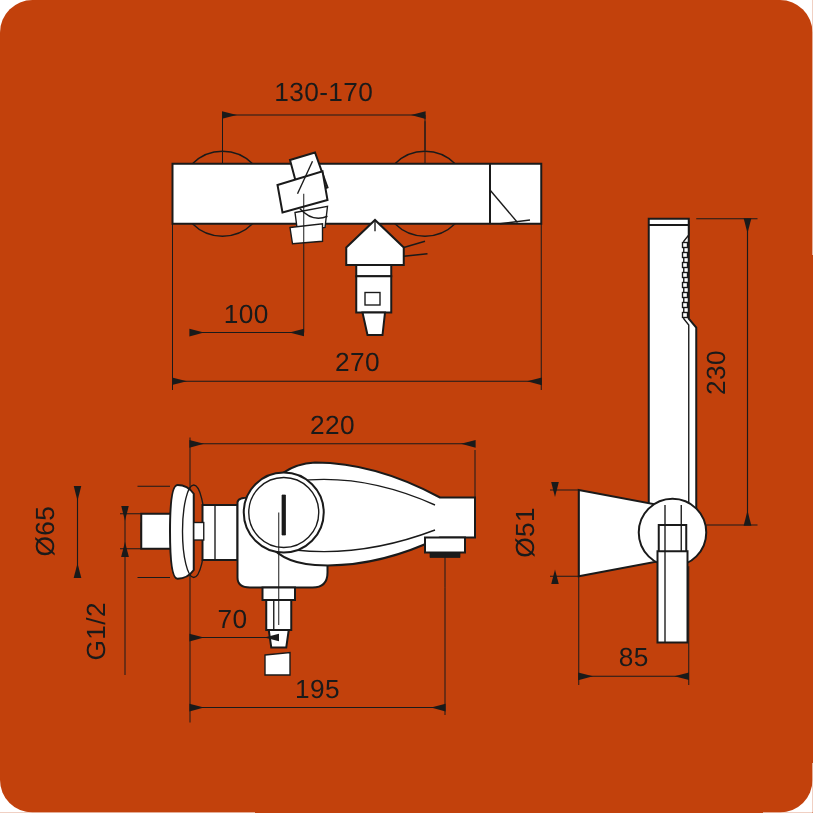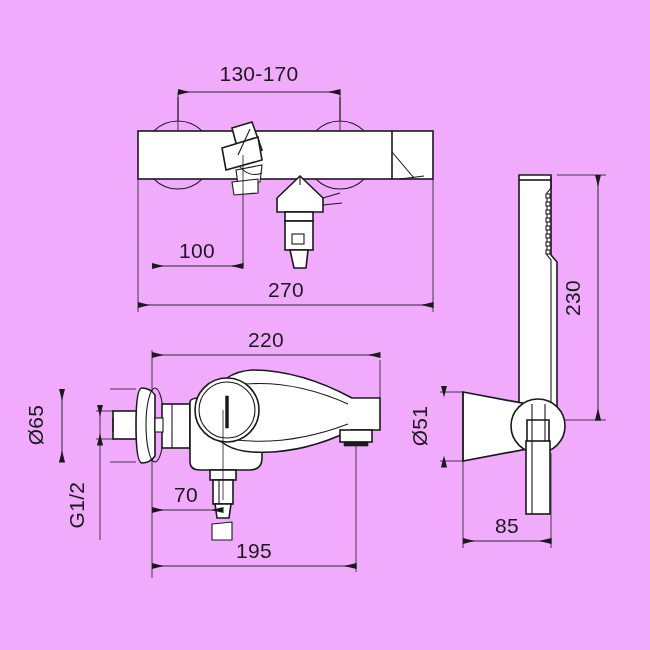--- a/index.html
+++ b/index.html
@@ -11,21 +11,22 @@
   body {
     width: 650px;
     height: 650px;
     font-family: "Liberation Sans", sans-serif;
     overflow: hidden;
   }
   #drawing-root {
     position: relative;
     width: 650px;
     height: 650px;
-    background: #f0abfc;
+    background: #c2410c;
+    border-radius: 26px;
   }
   svg#blueprint {
     display: block;
     width: 650px;
     height: 650px;
   }
   .obj {
     fill: none;
     stroke: #1a1a1a;
     stroke-width: 1.6;

